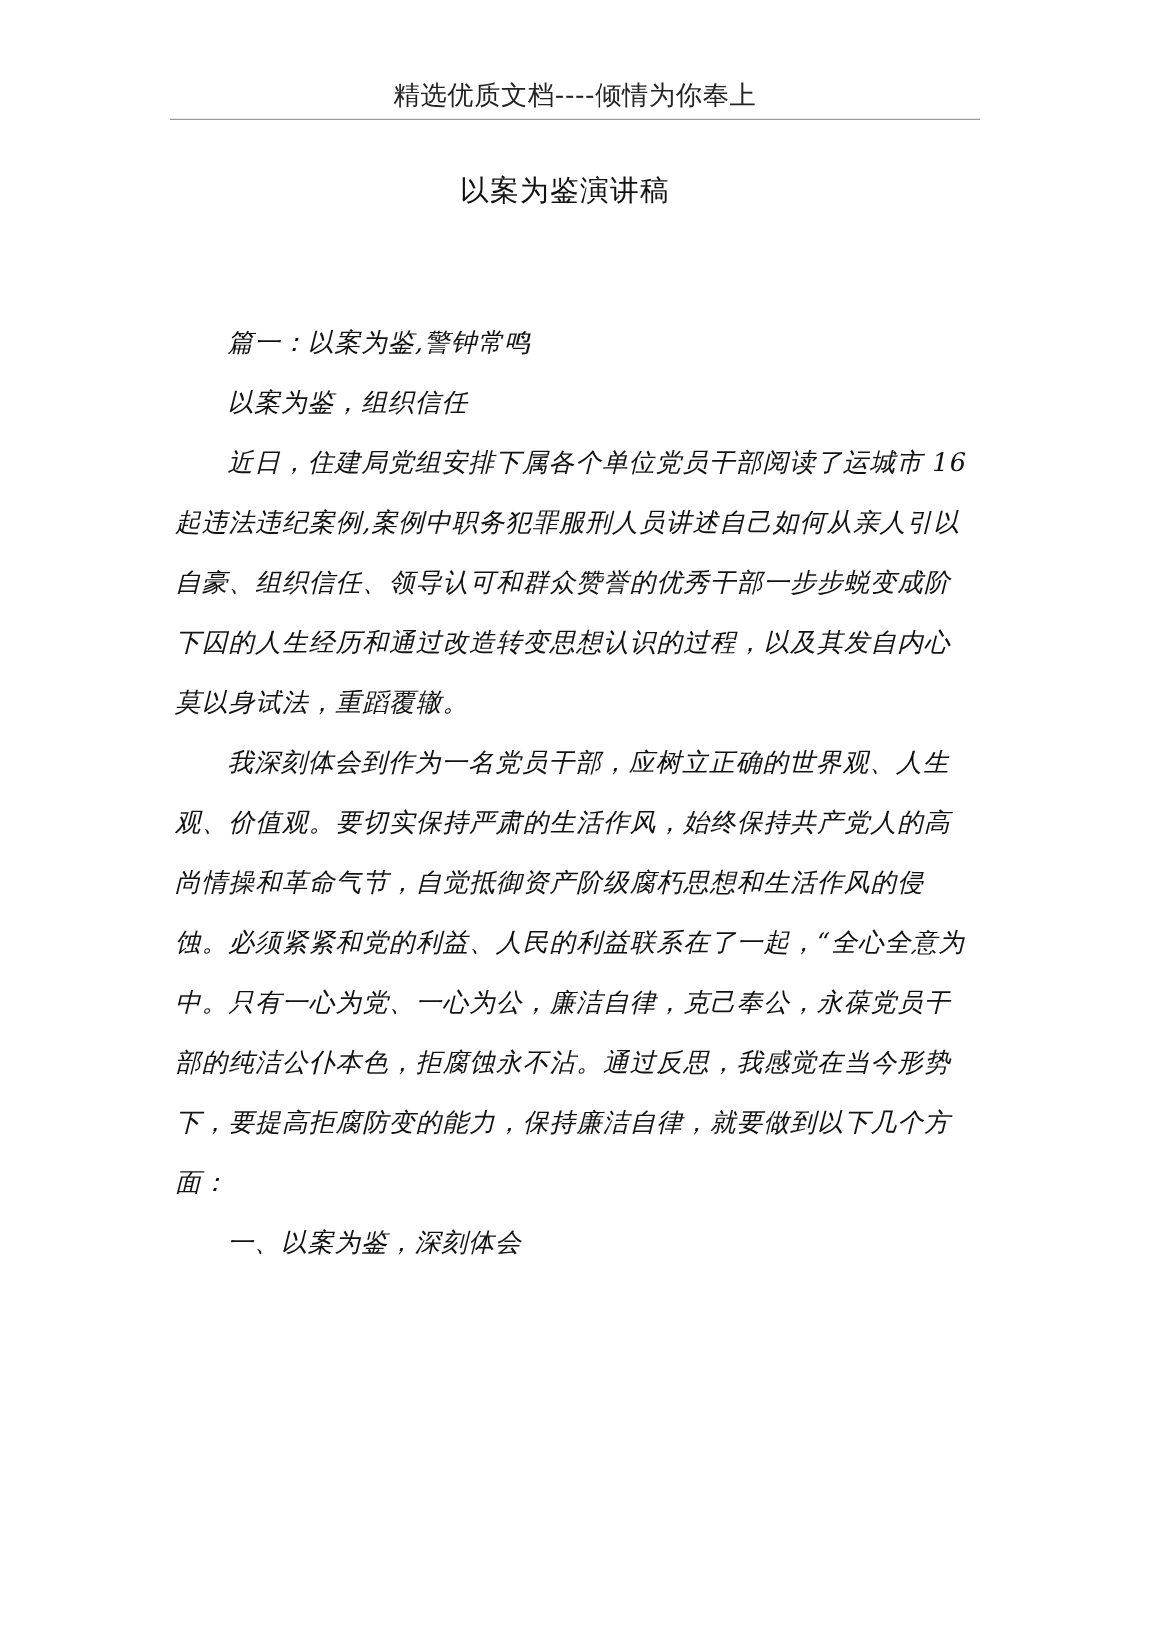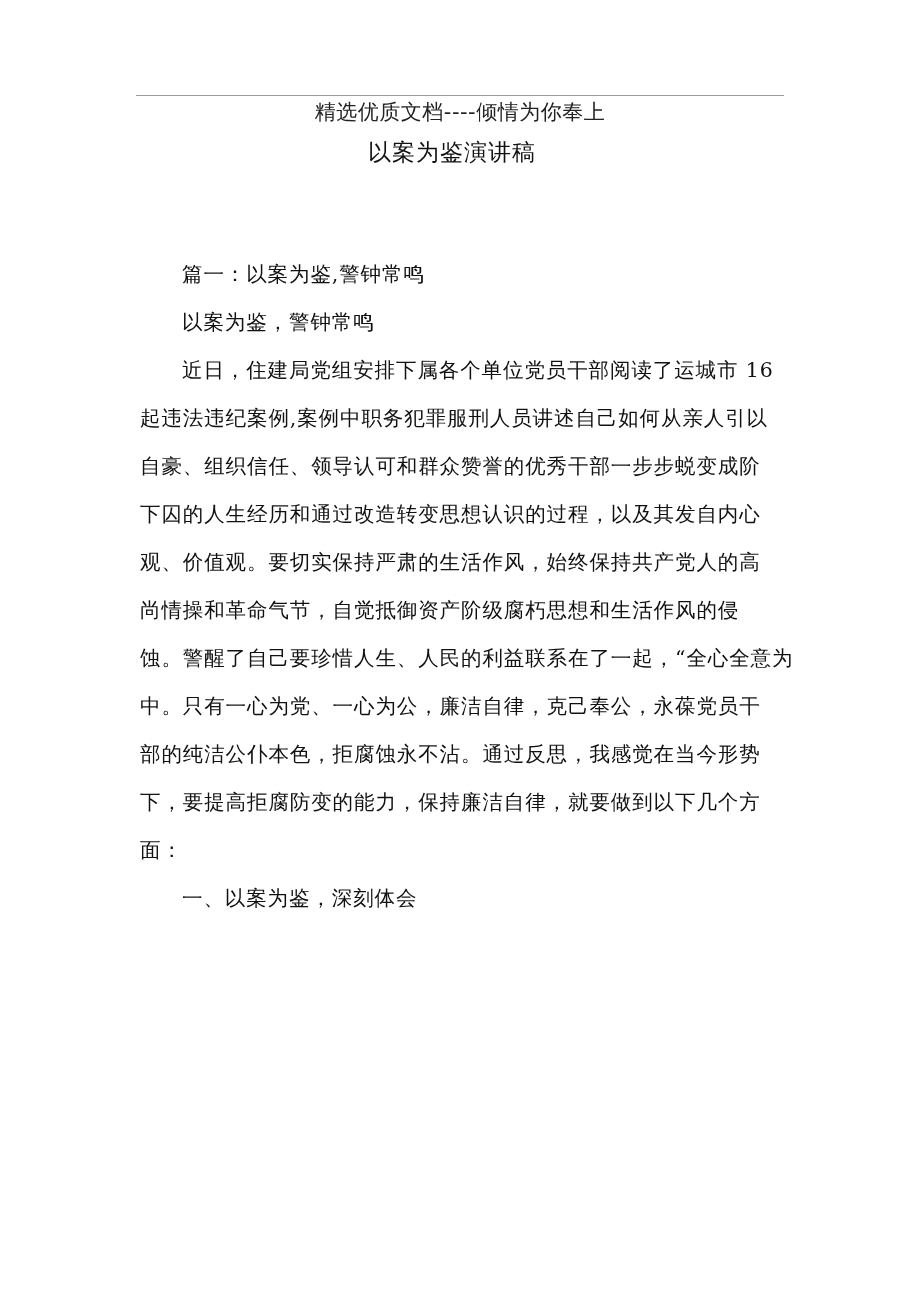--- a/index.html
+++ b/index.html
@@ -1,43 +1,45 @@
 <!DOCTYPE html>
 <html><head>
 <meta charset="utf-8">
 <style>
   html, body { margin: 0; padding: 0; background: #ffffff; }
   body { width: 920px; height: 1302px; position: relative; overflow: hidden;
          font-family: "DejaVu Serif", "Liberation Serif", serif; color: #111; }
   .header { position: absolute; top: 62px; left: 0; width: 920px; text-align: center;
-            font-family: "DejaVu Sans", "Liberation Sans", sans-serif; font-size: 21px; color: #222; letter-spacing: 0.5px; margin-top: 36px; }
+            font-family: "DejaVu Sans", "Liberation Sans", sans-serif; font-size: 21px; color: #222; letter-spacing: 0.5px; }
   .header-rule { position: absolute; top: 95px; left: 136px; width: 648px; height: 0;
                  border-top: 1px solid #9a9a9a; }
   .title { position: absolute; top: 137px; left: 0; width: 904px; text-align: center;
            font-family: "DejaVu Sans", "Liberation Sans", sans-serif; font-size: 23px; color: #111; letter-spacing: 1px; }
-  .body { position: absolute; top: 250px; left: 140px; width: 645px; }
+  .body { position: absolute; top: 250px; left: 140px; width: 645px; font-style: italic; }
   .line { height: 48px; line-height: 48px; font-size: 20.5px; white-space: nowrap; letter-spacing: 0.9px; }
   .indent { padding-left: 42px; }
 </style>
 </head>
 <body>
 
 <div class="header">精选优质文档----倾情为你奉上</div>
 <div class="header-rule"></div>
 
 <div class="title">以案为鉴演讲稿</div>
 
 <div class="body">
   <div class="line indent">篇一：以案为鉴,警钟常鸣</div>
-  <div class="line indent">以案为鉴，警钟常鸣</div>
+  <div class="line indent">以案为鉴，组织信任</div>
   <div class="line indent">近日，住建局党组安排下属各个单位党员干部阅读了运城市 16</div>
   <div class="line">起违法违纪案例,案例中职务犯罪服刑人员讲述自己如何从亲人引以</div>
   <div class="line">自豪、组织信任、领导认可和群众赞誉的优秀干部一步步蜕变成阶</div>
   <div class="line">下囚的人生经历和通过改造转变思想认识的过程，以及其发自内心</div>
+  <div class="line">莫以身试法，重蹈覆辙。</div>
+  <div class="line indent">我深刻体会到作为一名党员干部，应树立正确的世界观、人生</div>
   <div class="line">观、价值观。要切实保持严肃的生活作风，始终保持共产党人的高</div>
   <div class="line">尚情操和革命气节，自觉抵御资产阶级腐朽思想和生活作风的侵</div>
-  <div class="line">蚀。警醒了自己要珍惜人生、人民的利益联系在了一起，“全心全意为</div>
+  <div class="line">蚀。必须紧紧和党的利益、人民的利益联系在了一起，“全心全意为</div>
   <div class="line">中。只有一心为党、一心为公，廉洁自律，克己奉公，永葆党员干</div>
   <div class="line">部的纯洁公仆本色，拒腐蚀永不沾。通过反思，我感觉在当今形势</div>
   <div class="line">下，要提高拒腐防变的能力，保持廉洁自律，就要做到以下几个方</div>
   <div class="line">面：</div>
   <div class="line indent">一、以案为鉴，深刻体会</div>
 </div>
 
 </body></html>

